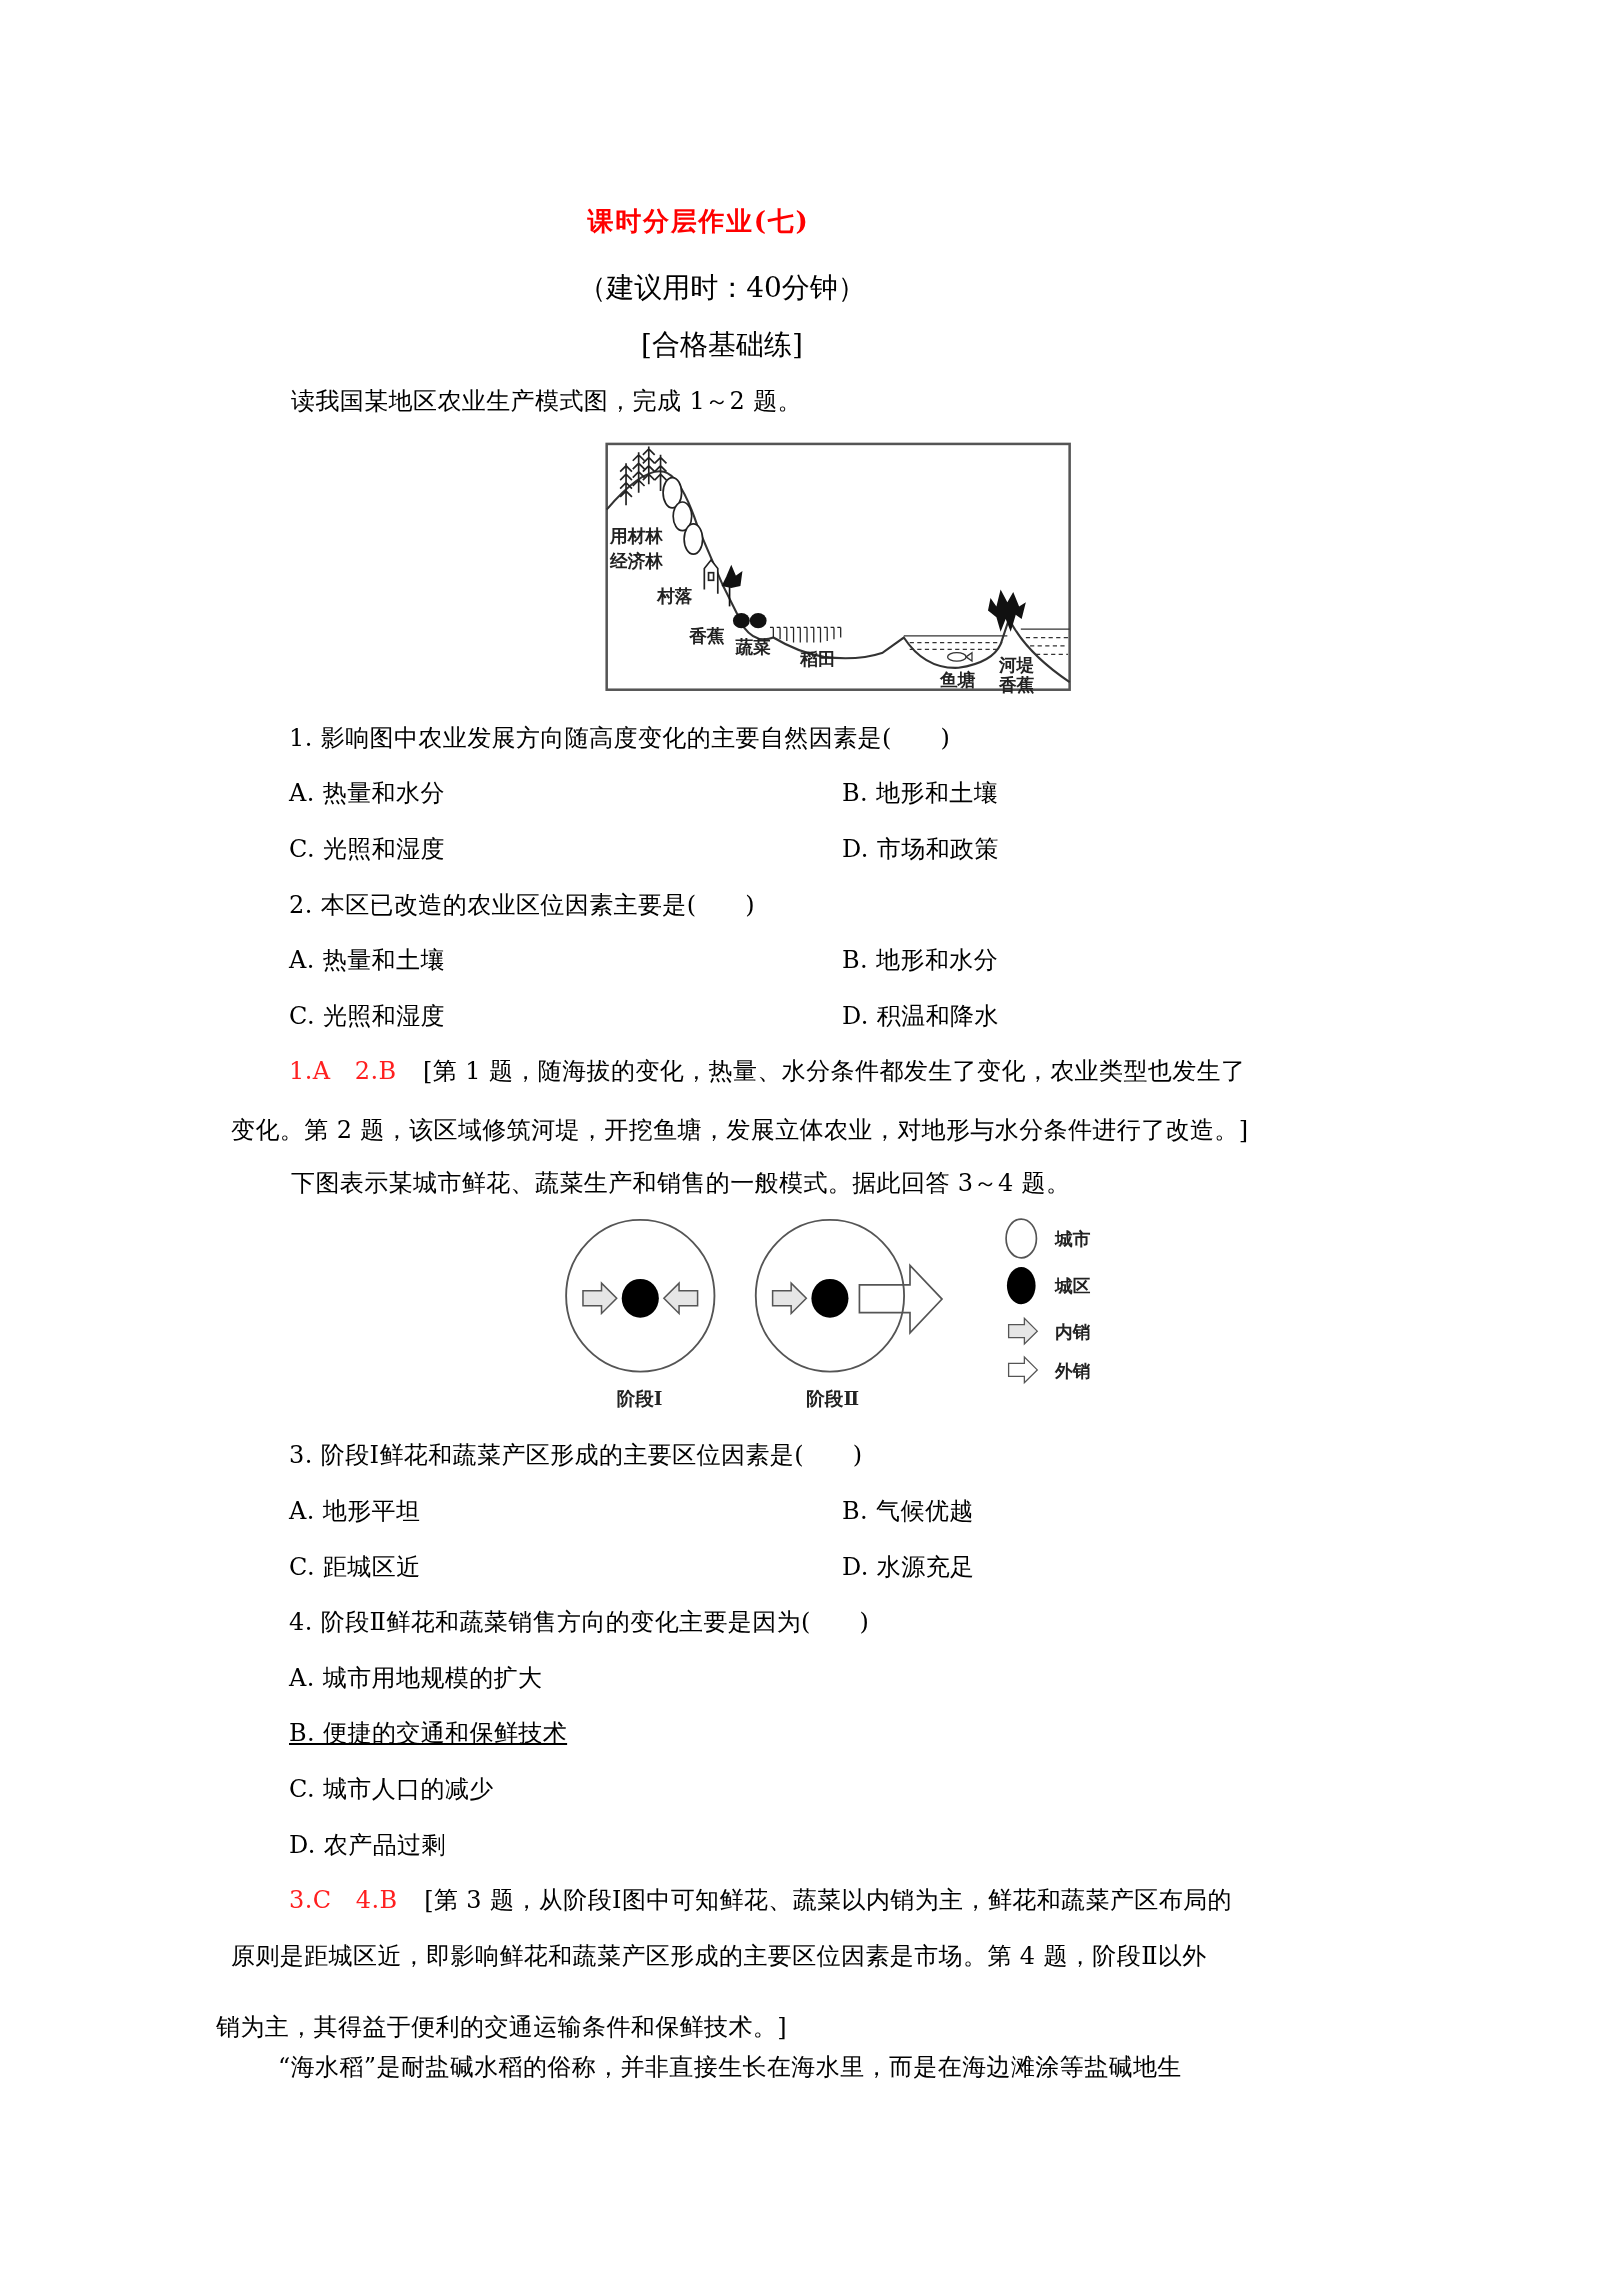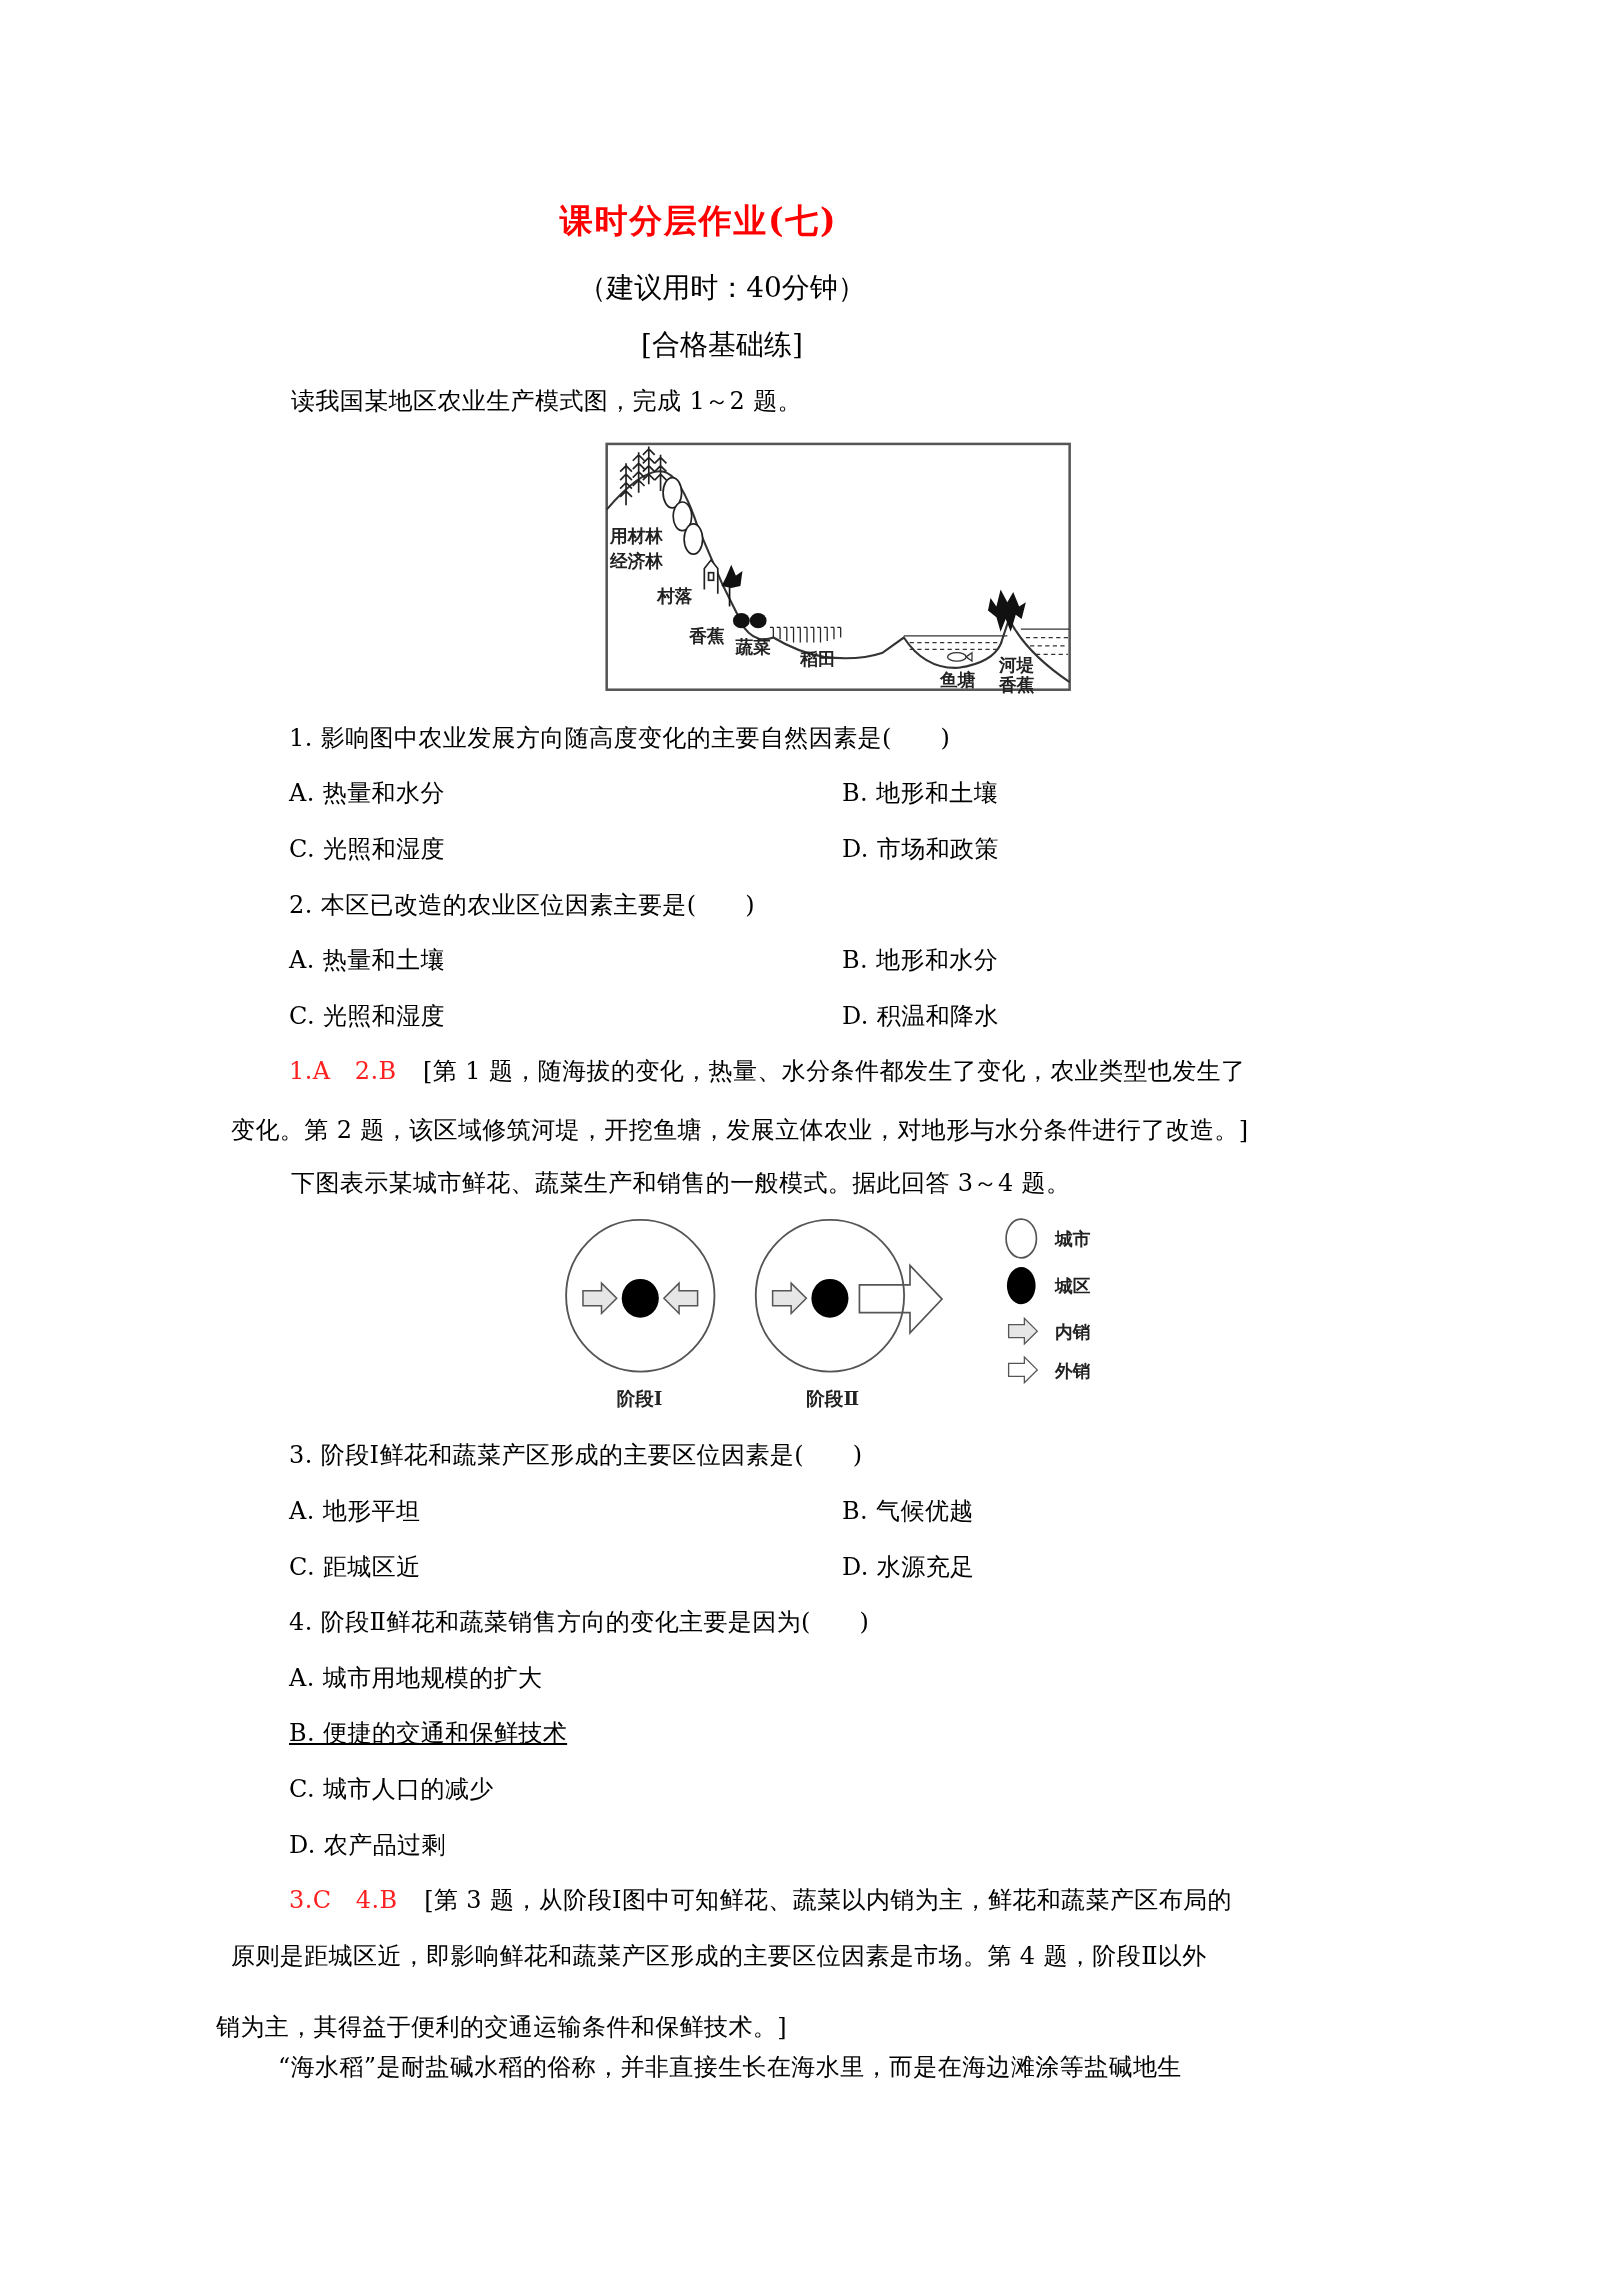--- a/index.html
+++ b/index.html
@@ -1,20 +1,20 @@
 <!DOCTYPE html>
 <html style="font-size:13.5px"><head>
 <meta charset="utf-8">
 <style>
   html, body { margin: 0; padding: 0; background: #ffffff; }
   body { width: 1617px; height: 2284px; position: relative; overflow: hidden;
          font-family: "DejaVu Serif", "Liberation Serif", serif; color: #000; }
   .abs { position: absolute; white-space: nowrap; }
   .txt { font-size: 24px; line-height: 34px; letter-spacing: 0.4px; }
-  .title { left: 0; width: 1397px; text-align: center; top: 200px; font-size: 33px; line-height: 42px;
+  .title { left: 0; width: 1397px; text-align: center; top: 200px; font-size: 26px; line-height: 42px;
            color: #ff0000; font-weight: bold; letter-spacing: 1.7px; }
   .sub { left: 0; width: 1444px; text-align: center; font-size: 28px; line-height: 34px; }
   .red { color: #ff2020; }
   .opt-r { left: 842px; }
   .opt-l { left: 289px; }
   .svg-fig { position: absolute; }
   .fig-label { font-family: "DejaVu Serif", serif; font-weight: bold; fill: #222; }
 </style>
 </head>
 <body>

